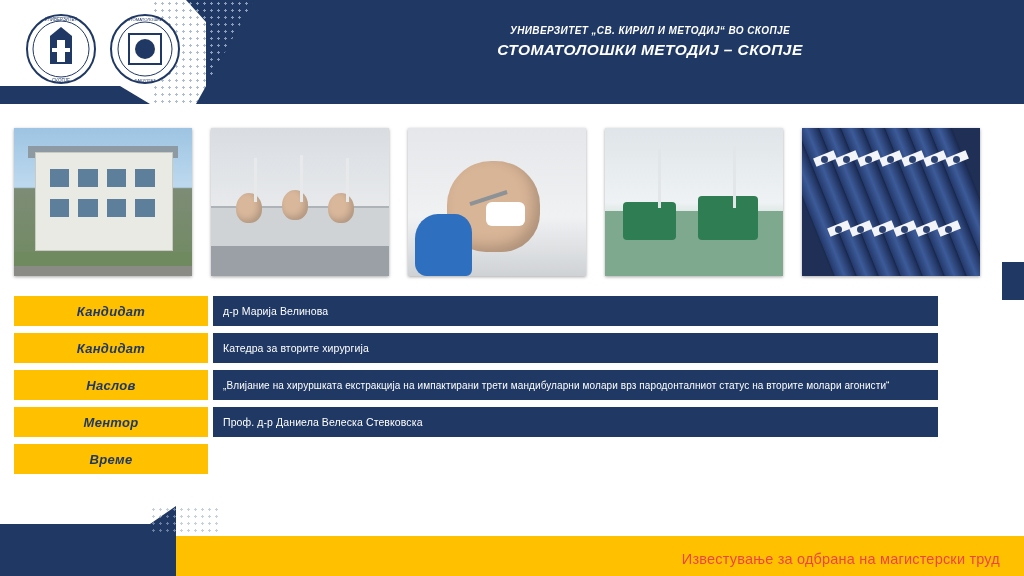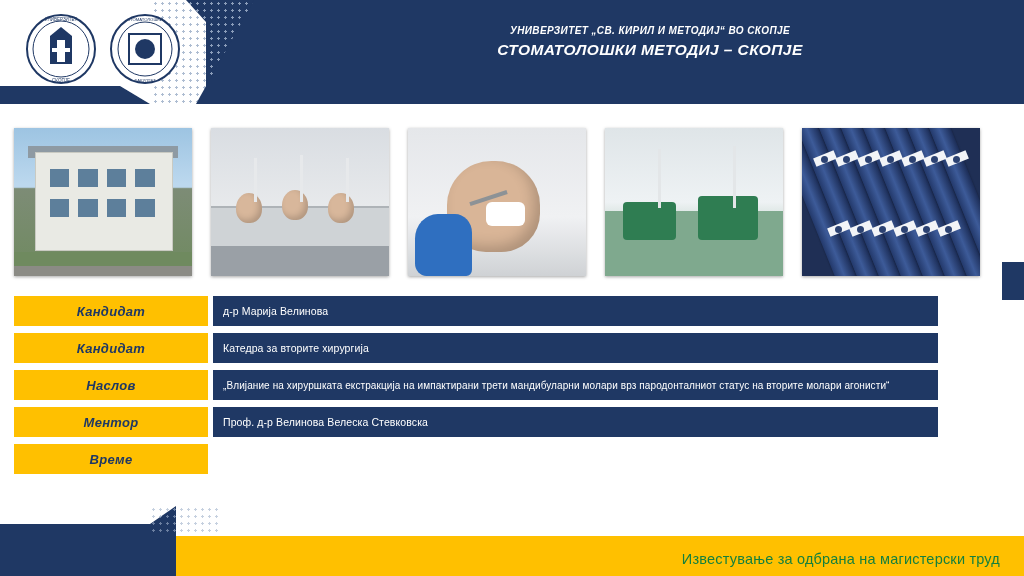--- a/index.html
+++ b/index.html
@@ -206,21 +206,21 @@
     position: absolute;
     left: 150px; bottom: 40px;
     width: 70px; height: 30px;
     background-image: radial-gradient(#9fb0c9 1px, transparent 1.2px);
     background-size: 7px 7px;
     opacity: .6;
   }
   .footer-text {
     position: absolute;
     right: 24px; bottom: 9px;
-    color: #15803d;
+    color: #ef4444;
     font-size: 14.5px;
     font-weight: normal;
     letter-spacing: .2px;
   }
 </style>
 </head>
 <body>
 
 <div class="header">
   <div class="header-band"></div>
@@ -362,21 +362,21 @@
     <div class="cell-value">Катедра за вторите хирургија</div>
   </div>
 
   <div class="row row-title">
     <div class="cell-label">Наслов</div>
     <div class="cell-value">„Влијание на хируршката екстракција на импактирани трети мандибуларни молари врз пародонталниот статус на вторите молари агонисти“</div>
   </div>
 
   <div class="row">
     <div class="cell-label">Ментор</div>
-    <div class="cell-value">Проф. д-р Велинова Велеска Стевковска</div>
+    <div class="cell-value">Проф. д-р Даниела Велеска Стевковска</div>
   </div>
 
   <div class="row">
     <div class="cell-label">Време</div>
   </div>
 
 </div>
 
 <div class="footer">
   <div class="footer-blue-left"></div>

